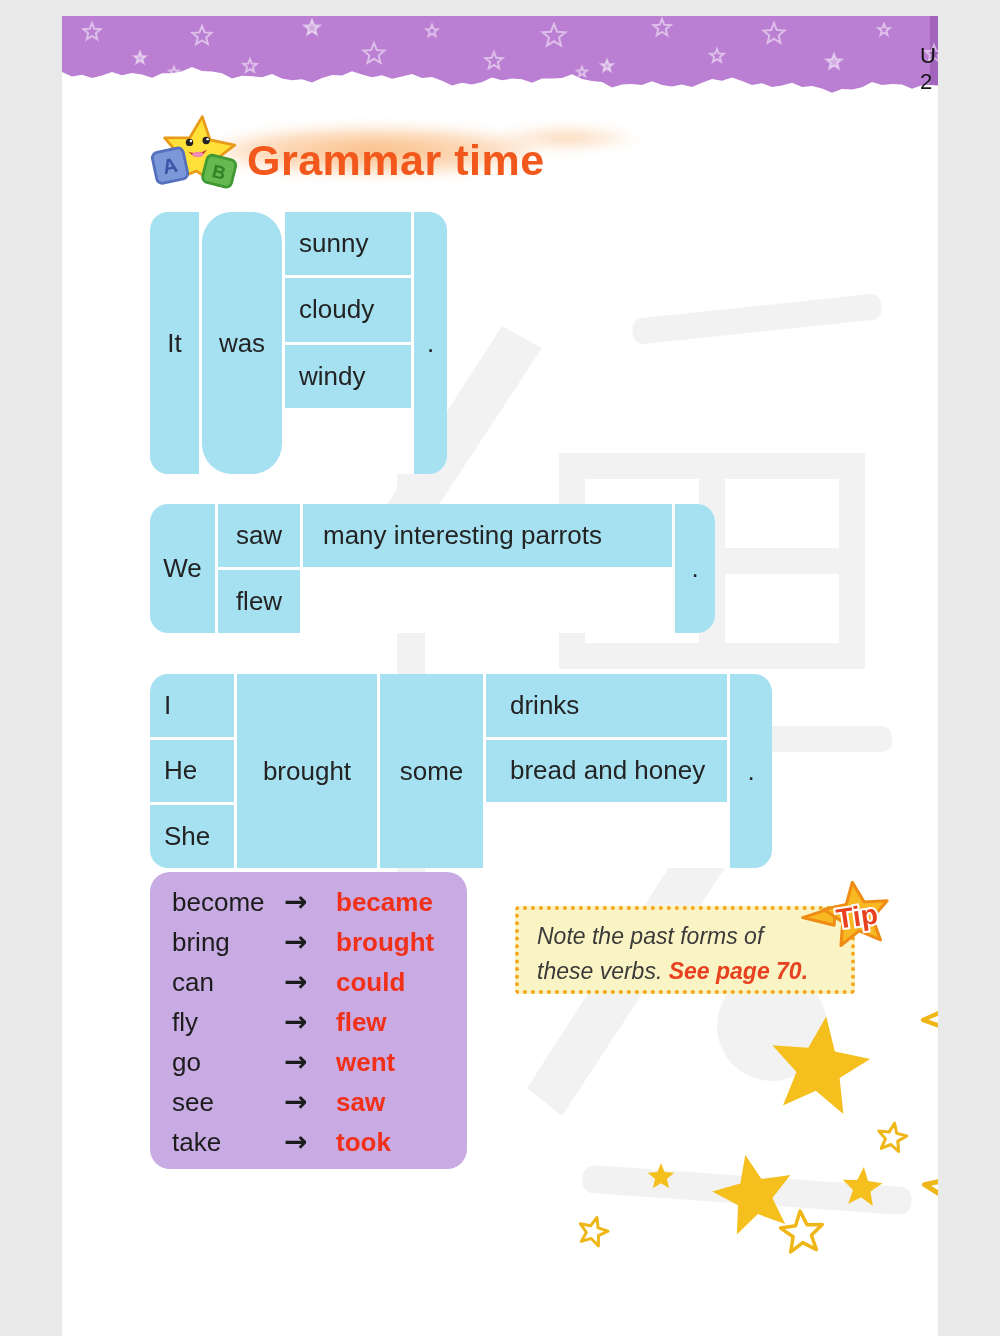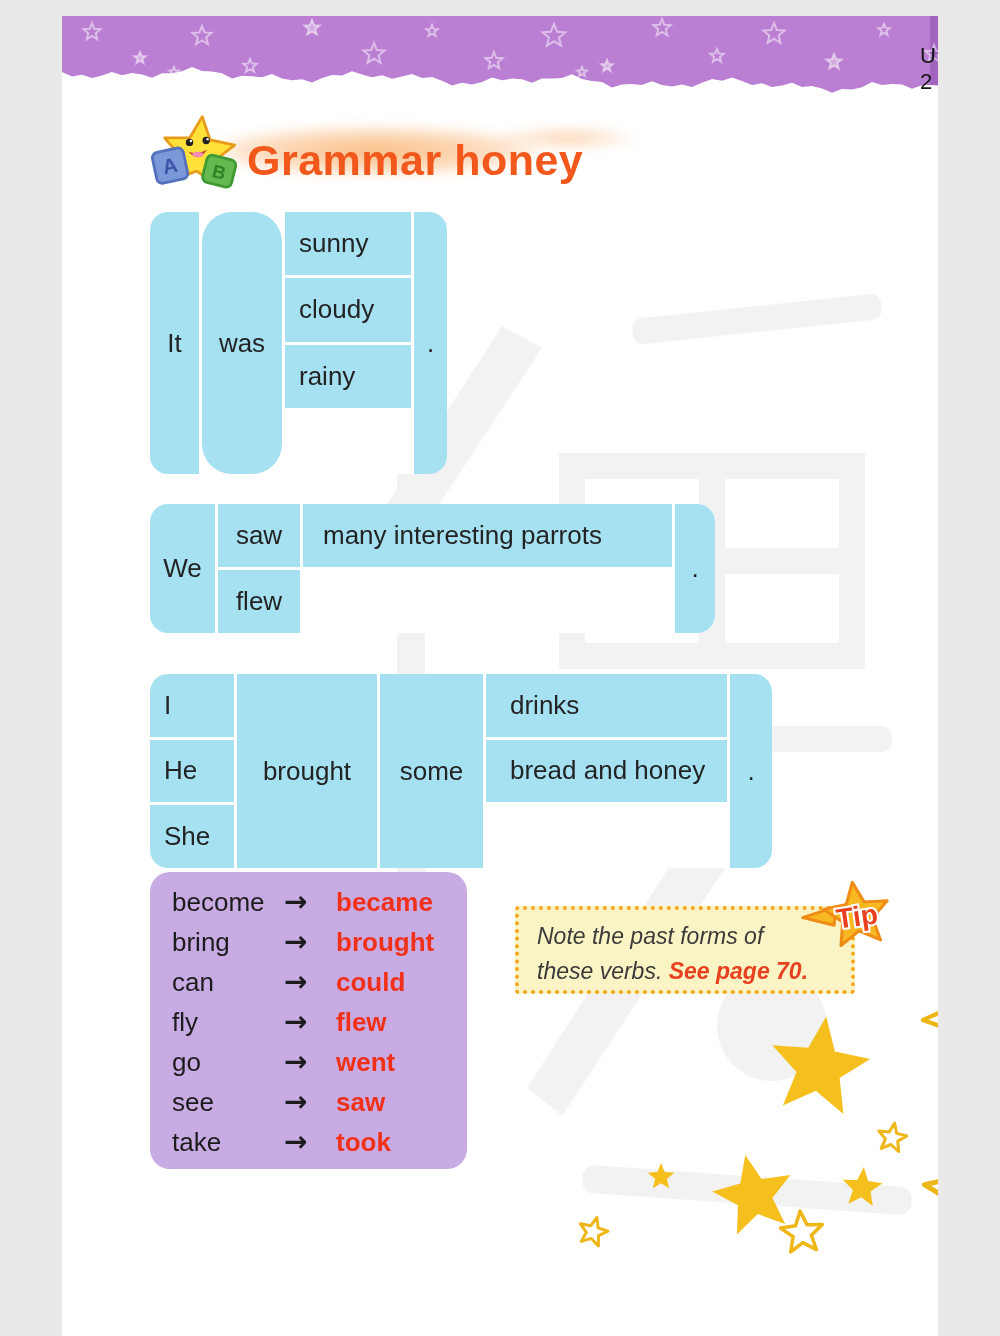--- a/index.html
+++ b/index.html
@@ -129,28 +129,28 @@
     <ellipse cx="57" cy="43" rx="6" ry="3" fill="#f08bb4"></ellipse>
     <g transform="rotate(-12 27 55)">
       <rect x="10" y="38" width="34" height="34" rx="6" fill="#7b99d9" stroke="#5570bd" stroke-width="3"></rect>
       <text x="27" y="63" text-anchor="middle" font-size="22" font-weight="bold" fill="#3c55a8">A</text>
     </g>
     <g transform="rotate(14 80 61)">
       <rect x="64" y="46" width="32" height="30" rx="6" fill="#66b94e" stroke="#3f9a33" stroke-width="3"></rect>
       <text x="80" y="69" text-anchor="middle" font-size="20" font-weight="bold" fill="#2f8428">B</text>
     </g>
   </svg>
-  <h1 class="section-title">Grammar honey</h1>
+  <h1 class="section-title">Grammar time</h1>
 
   <div class="tbl t1">
     <div class="cell subj center">It</div>
     <div class="cell verb center">was</div>
     <div class="cell opt">sunny</div>
     <div class="cell opt">cloudy</div>
-    <div class="cell opt">rainy</div>
+    <div class="cell opt">windy</div>
     <div class="cell dot center">.</div>
   </div>
 
   <div class="tbl t2">
     <div class="cell subj center">We</div>
     <div class="cell v1 center">saw</div>
     <div class="cell o1 obj">many interesting parrots</div>
     <div class="cell v2 center">flew</div>
     <div class="cell dot center">.</div>
   </div>

